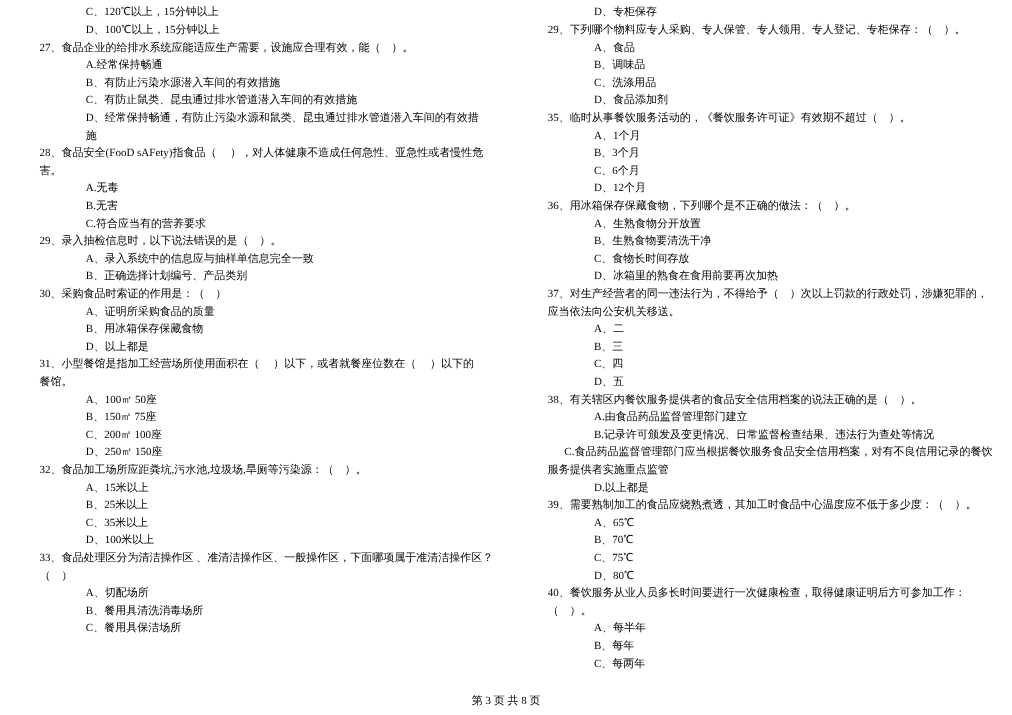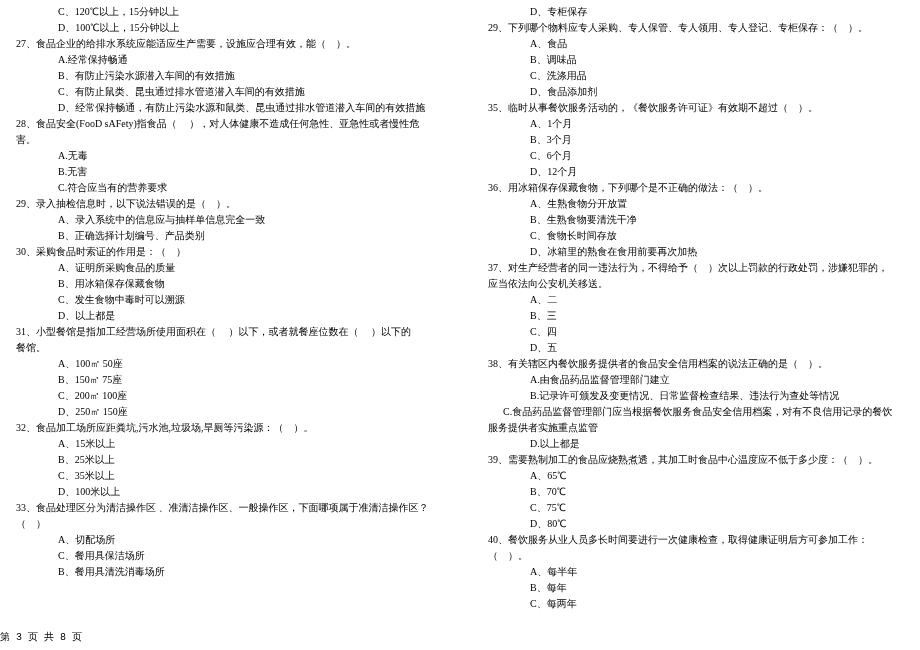--- a/index.html
+++ b/index.html
@@ -10,33 +10,33 @@
     color: #000;
     background: #fff;
     width: 920px;
     height: 650px;
     padding: 4px 0;
     overflow: hidden;
   }
   .page {
     display: flex;
     height: 620px;
+    margin-left: 20px;
   }
   .col {
     width: 50%;
     padding: 0 28px 0 16px;
   }
   .col2 { padding: 0 16px 0 28px; }
   .q-line { white-space: pre; }
   .opt { padding-left: 42px; }
   .footer {
-    text-align: left;
+    text-align: center;
     font-size: 10px;
     padding-top: 6px;
-    font-family: Liberation Mono, monospace;
   }
 </style>
 </head>
 <body>
 
 <div class="page">
   <div class="col" id="col-left">
       <div class="opt">C、120℃以上，15分钟以上</div>
       <div class="opt">D、100℃以上，15分钟以上</div>
       <div class="q-line">27、食品企业的给排水系统应能适应生产需要，设施应合理有效，能（    ）。</div>
@@ -48,38 +48,37 @@
       <div class="q-line">害。</div>
       <div class="opt">A.无毒</div>
       <div class="opt">B.无害</div>
       <div class="opt">C.符合应当有的营养要求</div>
       <div class="q-line">29、录入抽检信息时，以下说法错误的是（    ）。</div>
       <div class="opt">A、录入系统中的信息应与抽样单信息完全一致</div>
       <div class="opt">B、正确选择计划编号、产品类别</div>
       <div class="q-line">30、采购食品时索证的作用是：（    ）</div>
       <div class="opt">A、证明所采购食品的质量</div>
       <div class="opt">B、用冰箱保存保藏食物</div>
-      <div class="opt">C、发生食物中毒时可以溯源</div>
       <div class="opt">D、以上都是</div>
       <div class="q-line">31、小型餐馆是指加工经营场所使用面积在（     ）以下，或者就餐座位数在（     ）以下的</div>
       <div class="q-line">餐馆。</div>
       <div class="opt">A、100㎡    50座</div>
       <div class="opt">B、150㎡    75座</div>
       <div class="opt">C、200㎡    100座</div>
       <div class="opt">D、250㎡    150座</div>
       <div class="q-line">32、食品加工场所应距粪坑,污水池,垃圾场,旱厕等污染源：（    ）。</div>
       <div class="opt">A、15米以上</div>
       <div class="opt">B、25米以上</div>
       <div class="opt">C、35米以上</div>
       <div class="opt">D、100米以上</div>
       <div class="q-line">33、食品处理区分为清洁操作区 、准清洁操作区、一般操作区，下面哪项属于准清洁操作区？</div>
       <div class="q-line">（    ）</div>
       <div class="opt">A、切配场所</div>
+      <div class="opt">B、餐用具清洗消毒场所</div>
       <div class="opt">C、餐用具保洁场所</div>
-      <div class="opt">B、餐用具清洗消毒场所</div>
     </div>
   <div class="col col2" id="col-right">
       <div class="opt">D、专柜保存</div>
       <div class="q-line">29、下列哪个物料应专人采购、专人保管、专人领用、专人登记、专柜保存：（    ）。</div>
       <div class="opt">A、食品</div>
       <div class="opt">B、调味品</div>
       <div class="opt">C、洗涤用品</div>
       <div class="opt">D、食品添加剂</div>
       <div class="q-line">35、临时从事餐饮服务活动的，《餐饮服务许可证》有效期不超过（    ）。</div>
       <div class="opt">A、1个月</div>

